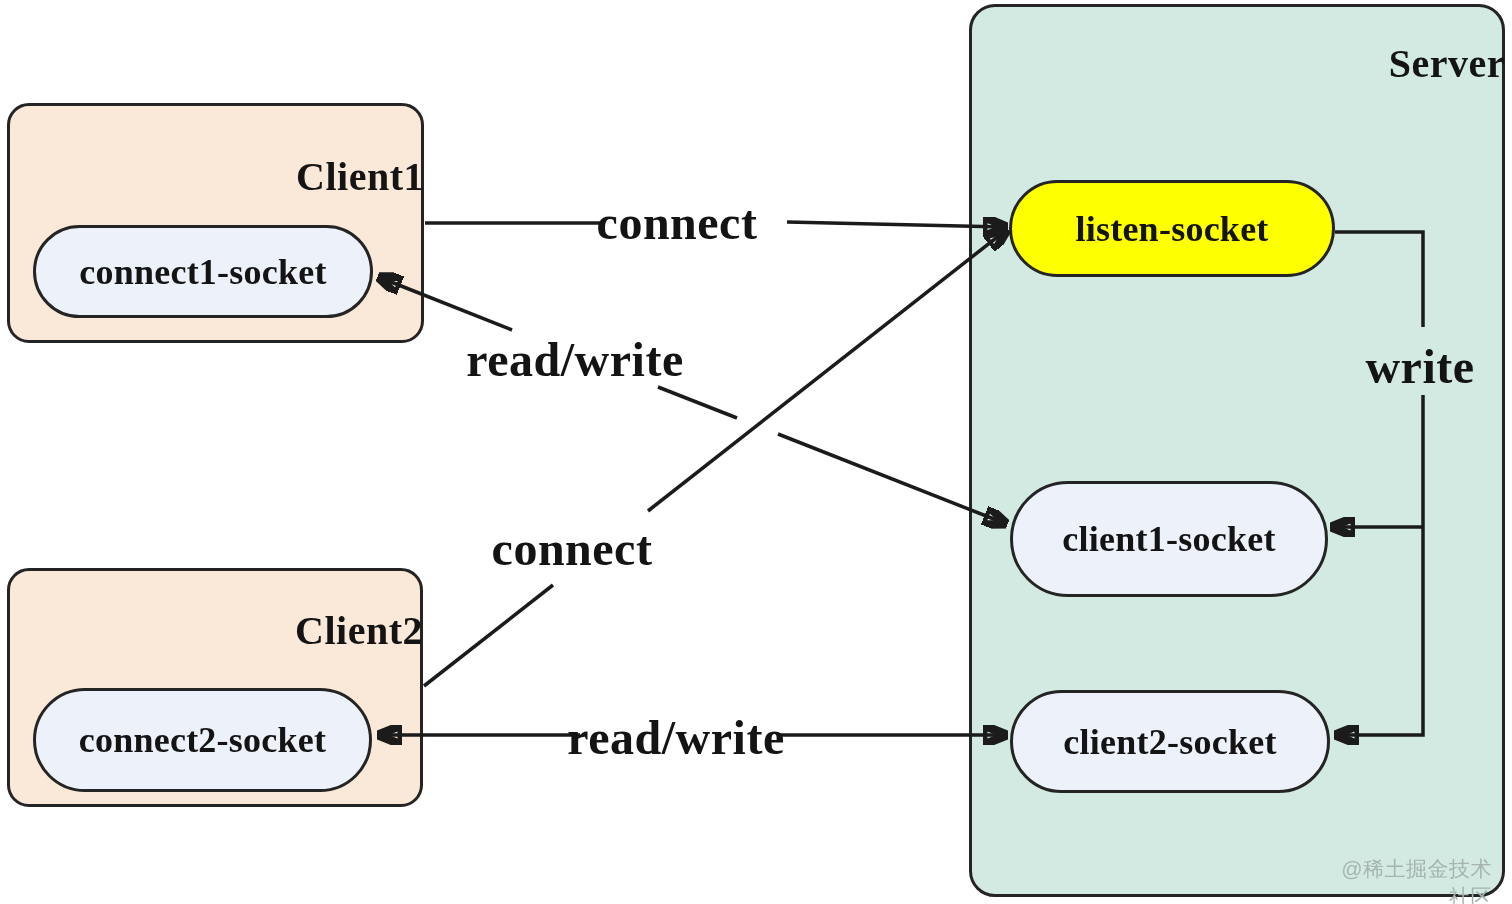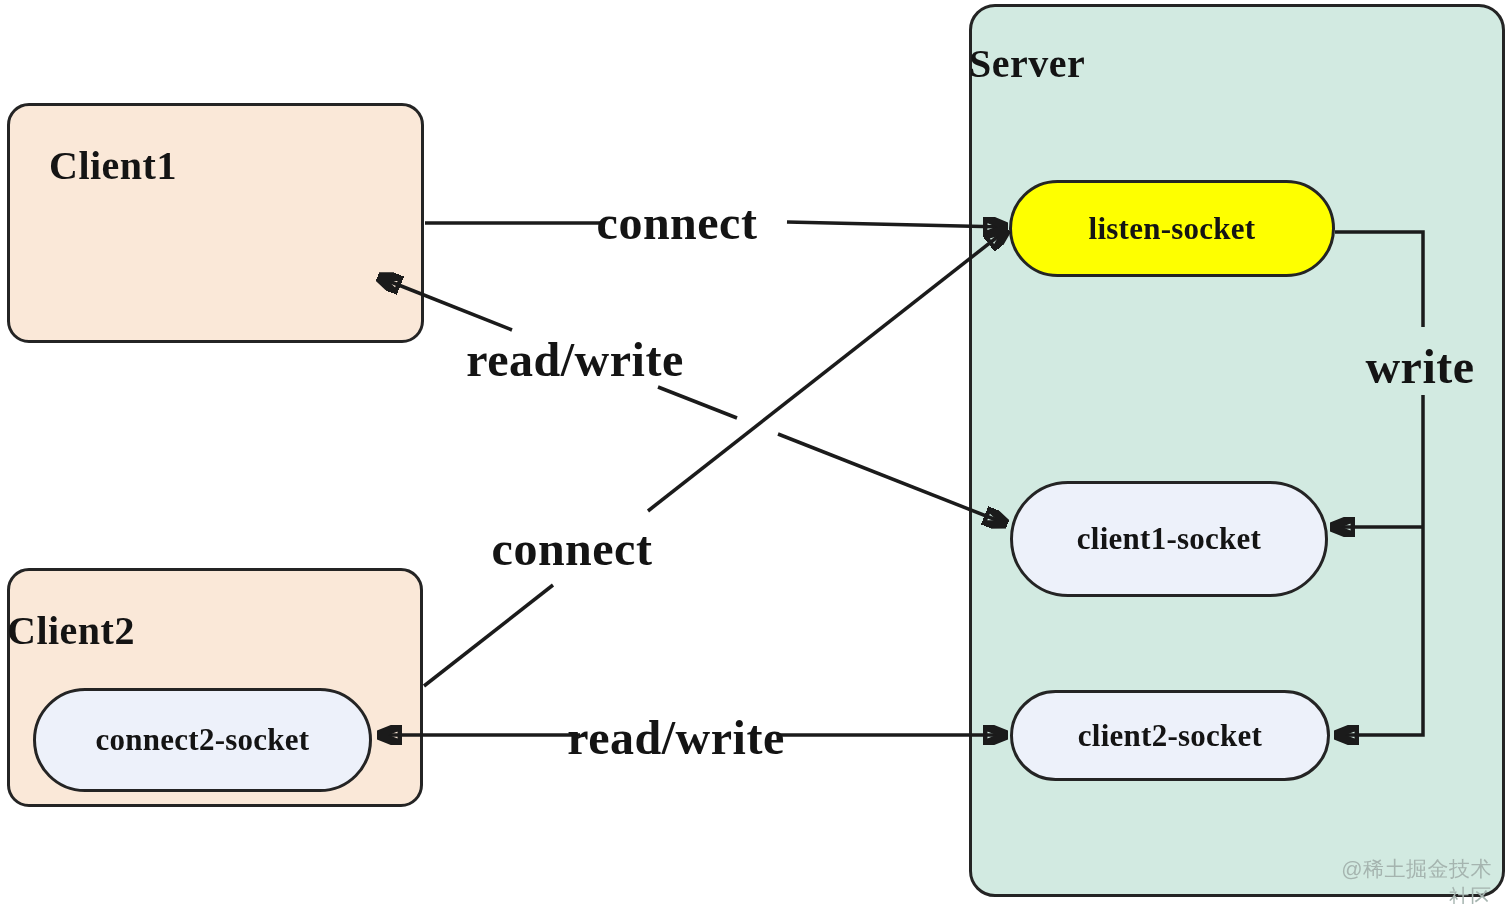--- a/index.html
+++ b/index.html
@@ -35,43 +35,43 @@
     background:var(--client-bg);
     border-radius:22px;
   }
   .client1-box{left:7px;top:103px;width:417px;height:240px;}
   .client2-box{left:7px;top:568px;width:416px;height:239px;}
   .box-title{
     position:absolute;
     font-weight:bold;
     font-size:40px;
     line-height:48px;
-    text-align:left;
+    text-align:right;
     letter-spacing:0.5px;
   }
-  .client1-title{left:7px;top:142px;width:417px;margin-left:42px;}
+  .client1-title{left:7px;top:153px;width:417px;}
   .client2-title{left:7px;top:607px;width:416px;}
   .server-title{left:969px;top:40px;width:536px;}
   .pill{
     position:absolute;
     box-sizing:border-box;
     border:3.5px solid var(--border);
     background:var(--socket-bg);
     border-radius:60px;
     display:flex;align-items:center;justify-content:center;
     font-weight:bold;
-    font-size:31px;
+    font-size:36px;
     letter-spacing:0.25px;
     white-space:nowrap;
   }
   .pill-connect1{left:33px;top:225px;width:340px;height:93px;}
   .pill-connect2{left:33px;top:688px;width:339px;height:104px;}
   .pill-listen{left:1009px;top:180px;width:326px;height:97px;background:var(--listen-bg);}
   .pill-c1s{left:1010px;top:481px;width:318px;height:116px;}
-  .pill-c2s{left:1010px;top:690px;width:320px;height:91px;}
+  .pill-c2s{left:1010px;top:690px;width:320px;height:103px;}
   .arrows{position:absolute;left:0;top:0;width:1512px;height:904px;pointer-events:none;}
   .arrows path, .arrows line{stroke:var(--arrow);stroke-width:3.5;fill:none;}
   .edge-label{
     position:absolute;
     transform:translate(-50%,-50%);
     font-weight:bold;
     font-size:48px;
     white-space:nowrap;
     letter-spacing:0.5px;
   }
@@ -94,20 +94,21 @@
 </head>
 <body>
 
 <div class="stage">
 
   <div class="box server-box"></div>
   <div class="box-title server-title">Server</div>
 
   <div class="box client-box client1-box"></div>
   <div class="box-title client1-title">Client1</div>
+  <div class="pill pill-connect1">connect1-socket</div>
 
   <div class="box client-box client2-box"></div>
   <div class="box-title client2-title">Client2</div>
   <div class="pill pill-connect2">connect2-socket</div>
 
   <div class="pill pill-listen">listen-socket</div>
   <div class="pill pill-c1s">client1-socket</div>
   <div class="pill pill-c2s">client2-socket</div>
 
   <svg class="arrows" viewBox="0 0 1512 904" xmlns="http://www.w3.org/2000/svg">

